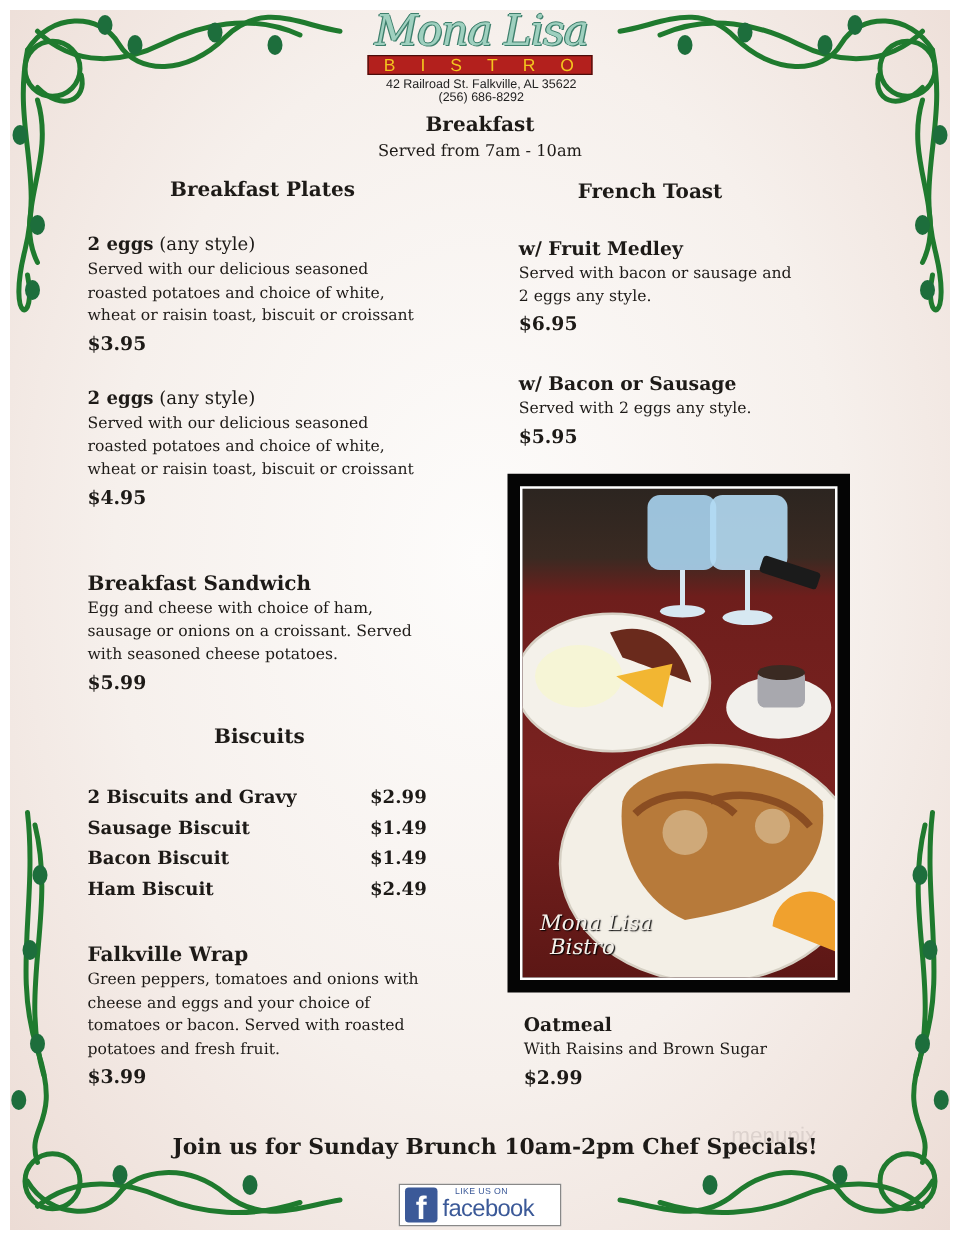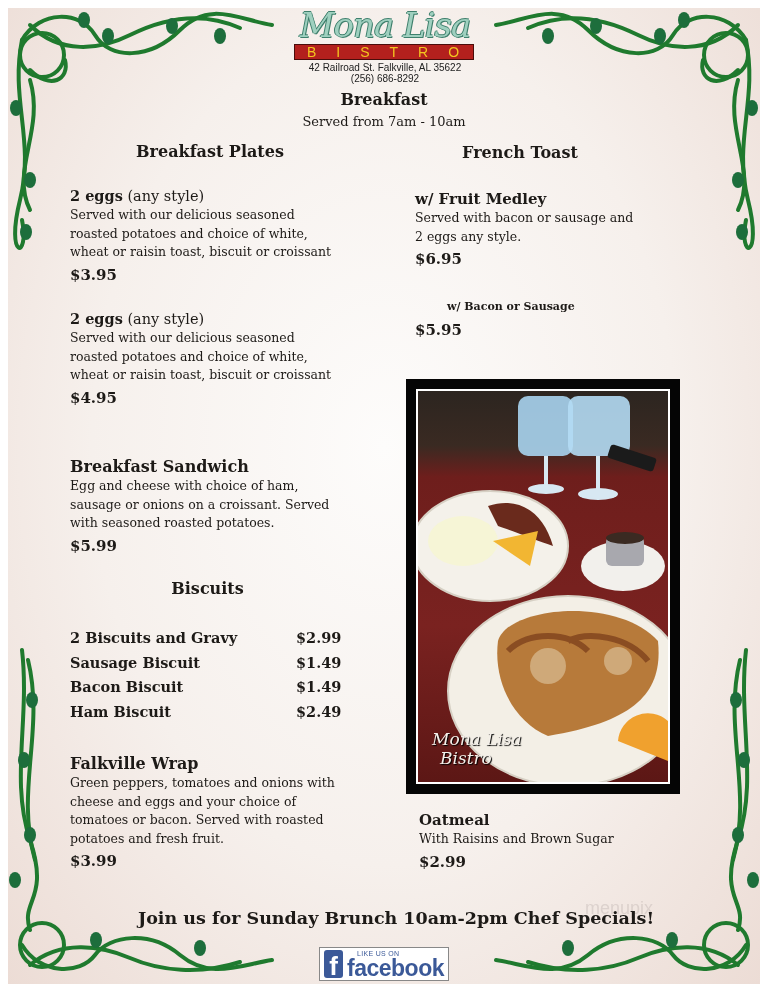--- a/index.html
+++ b/index.html
@@ -68,21 +68,21 @@
     background: #ffffff; border: 1px solid #888; box-sizing: border-box;
     display: flex; align-items: center; padding: 2px 4px; gap: 4px;
   }
   .fb-f {
     width: 26px; height: 28px; background: #3b5998; border-radius: 3px;
     color: #fff; font-family: "Liberation Sans", sans-serif; font-weight: bold; font-size: 26px;
     line-height: 32px; text-align: center; overflow: hidden;
   }
   .fb-text { display: flex; flex-direction: column; font-family: "Liberation Sans", sans-serif; }
   .fb-like { font-size: 7px; color: #3b5998; letter-spacing: 0.3px; line-height: 8px; padding-left: 10px; }
-  .fb-word { font-size: 23px; font-weight: bold; color: #3b5998; line-height: 20px; letter-spacing: -0.5px; }
+  .fb-word { font-size: 19px; font-weight: normal; color: #3b5998; line-height: 20px; letter-spacing: -0.5px; }
 
   .menupix { left: 585px; top: 898px; font-family: "Liberation Sans", sans-serif; font-size: 18px; color: rgba(180,170,165,0.35); }
 </style>
 </head>
 <body>
 
 <div class="page"></div>
 
 <svg class="vines" viewBox="0 0 768 994" xmlns="http://www.w3.org/2000/svg">
   <g fill="none" stroke="#1f7a2e" stroke-width="4" stroke-linecap="round">
@@ -173,21 +173,21 @@
     <div>wheat or raisin toast, biscuit or croissant</div>
   </div>
   <div class="item-price">$4.95</div>
 </div>
 
 <div class="abs" style="left:70px; top:457px; width:300px;">
   <div class="item-name" style="font-size:16px;">Breakfast Sandwich</div>
   <div class="item-desc">
     <div>Egg and cheese with choice of ham,</div>
     <div>sausage or onions on a croissant. Served</div>
-    <div>with seasoned roasted potatoes.</div>
+    <div>with seasoned cheese potatoes.</div>
   </div>
   <div class="item-price">$5.99</div>
 </div>
 
 <div class="abs section-title" style="left:110px; top:579px; width:195px;">Biscuits</div>
 <div class="abs" style="left:70px; top:626px;">
   <div class="biscuit-row">
       <span class="bn">2 Biscuits and Gravy</span>
       <span>$2.99</span>
     </div>
@@ -221,21 +221,24 @@
 <div class="abs" style="left:415px; top:189px; width:270px;">
   <div class="item-name" style="font-size:15px;">w/ Fruit Medley</div>
   <div class="item-desc">
     <div>Served with bacon or sausage and</div>
     <div>2 eggs any style.</div>
   </div>
   <div class="item-price">$6.95</div>
 </div>
 
 <div class="abs" style="left:415px; top:297px; width:270px;">
-  <div class="item-name" style="font-size:11px;margin-left:32px;">w/ Bacon or Sausage</div>
+  <div class="item-name" style="font-size:15px;">w/ Bacon or Sausage</div>
+  <div class="item-desc">
+    <div>Served with 2 eggs any style.</div>
+  </div>
   <div class="item-price">$5.95</div>
 </div>
 
 <div class="photo">
   <div class="photo-inner">
     <svg width="100%" height="100%" viewBox="0 0 250 391" preserveAspectRatio="none">
 
       <rect x="100" y="5" width="55" height="60" rx="10" fill="#a9d4f0" opacity="0.9"></rect>
       <rect x="150" y="5" width="62" height="60" rx="10" fill="#b4dcf4" opacity="0.9"></rect>
       <path d="M128 65 L128 95 M180 65 L180 100" stroke="#d7e8f2" stroke-width="4"></path>

